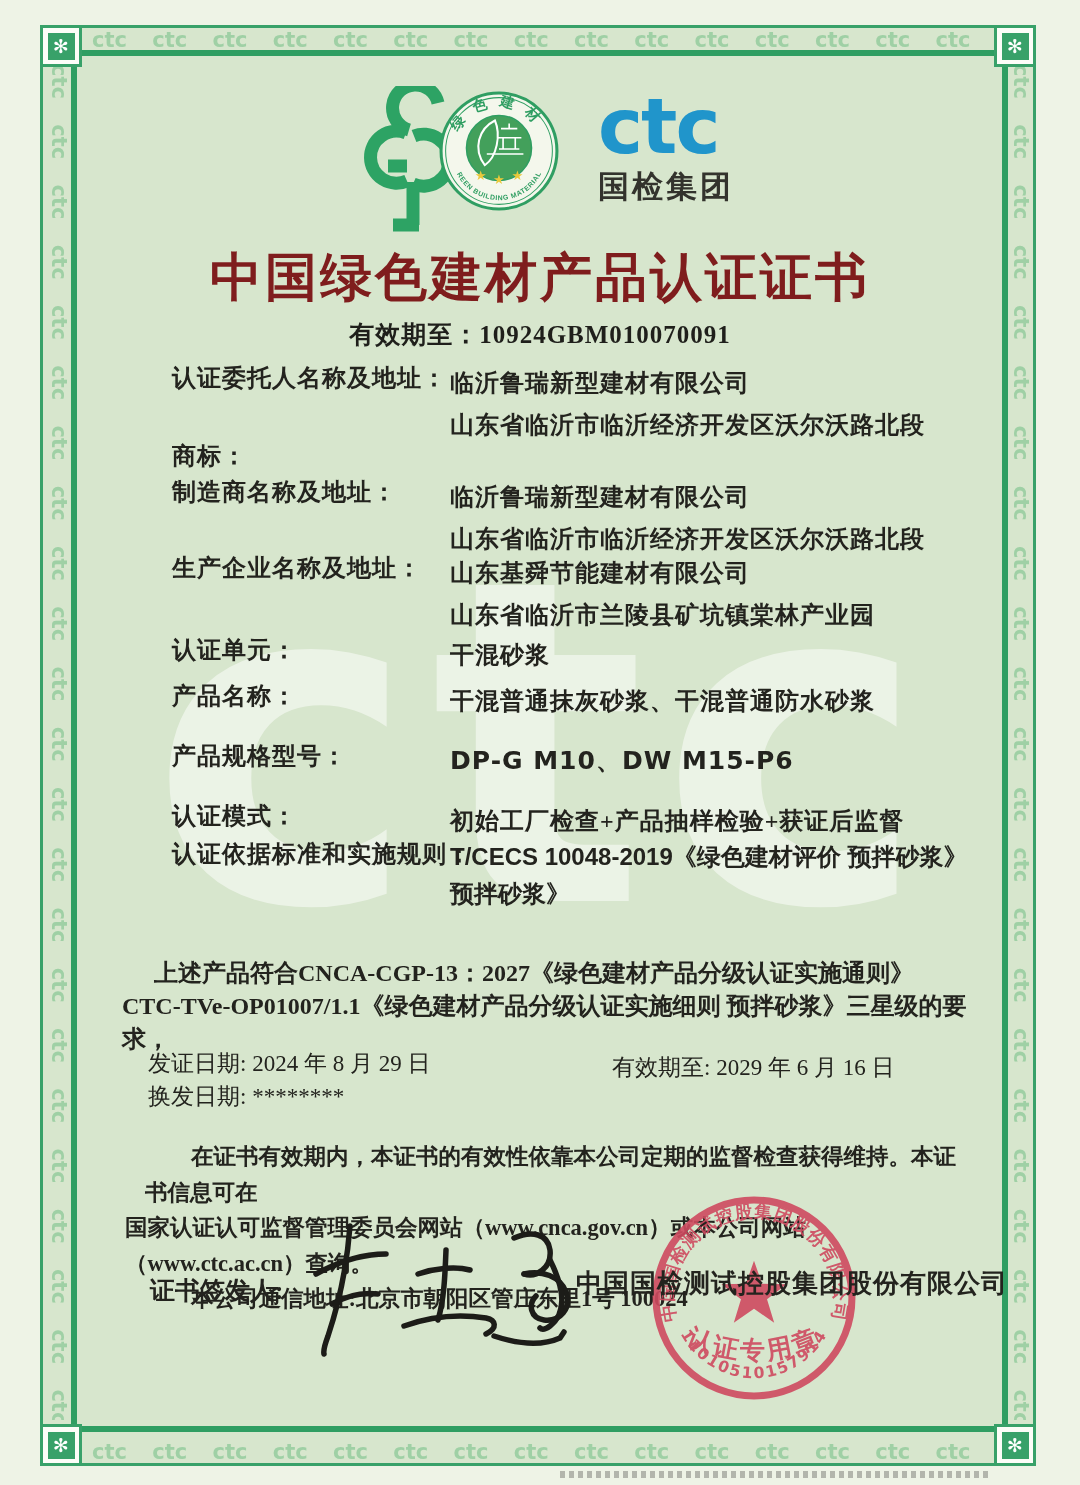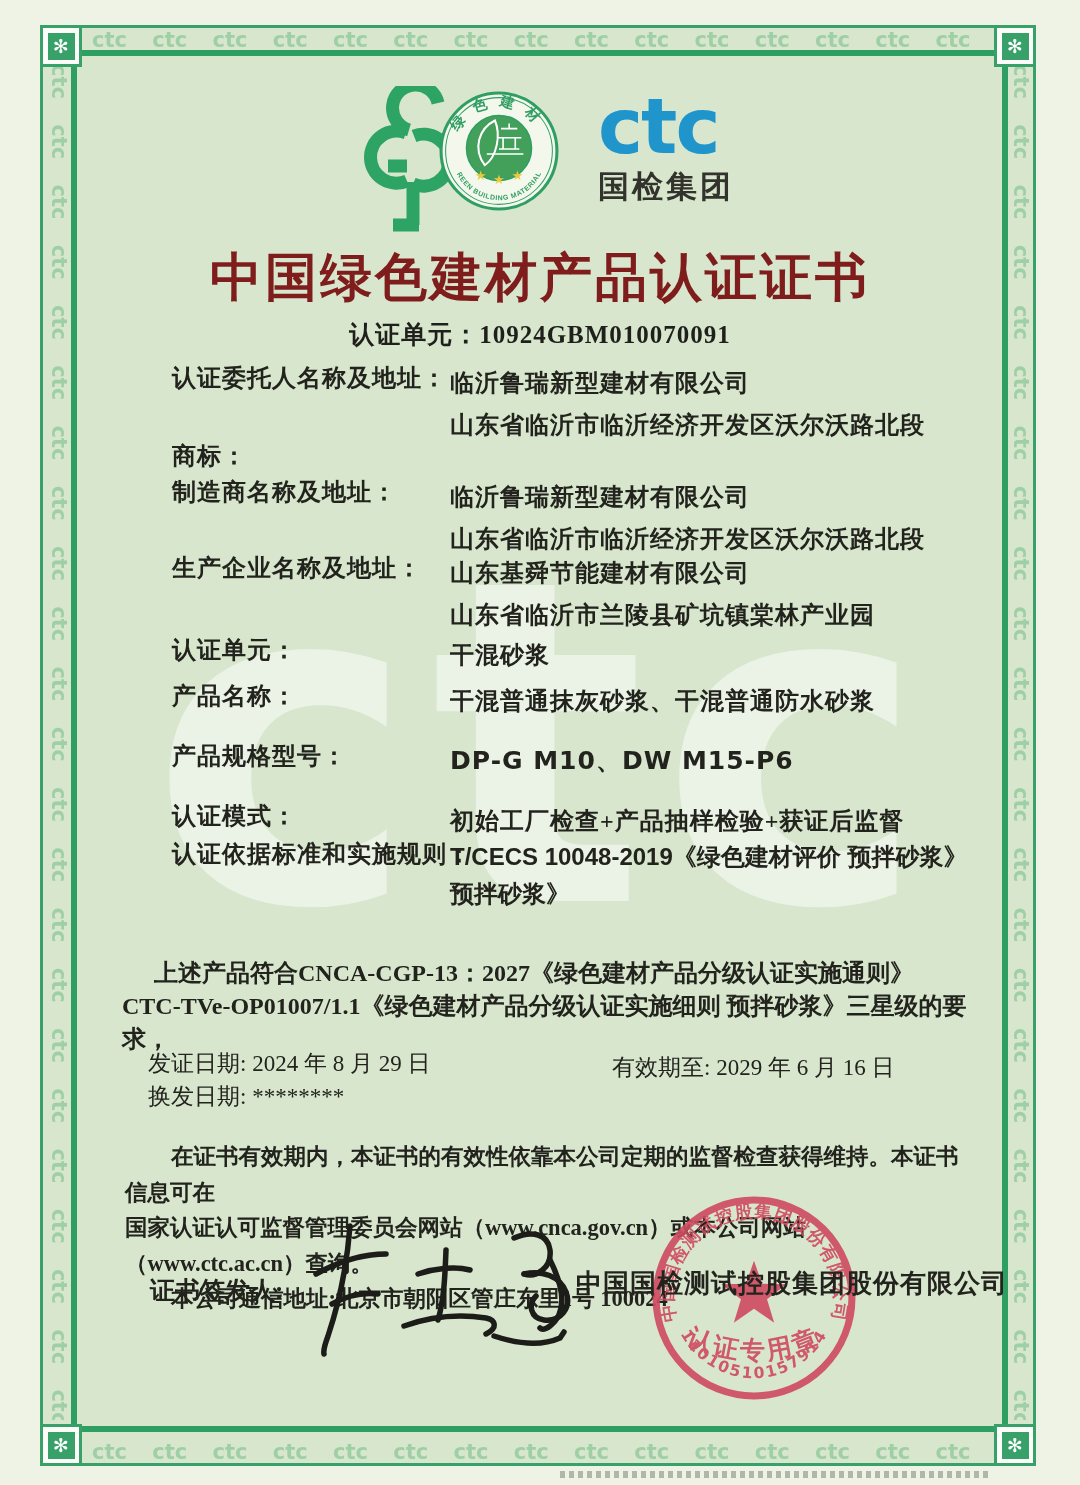--- a/index.html
+++ b/index.html
@@ -48,21 +48,21 @@
   .spec{font-family:"DejaVu Sans",sans-serif;font-size:25px;letter-spacing:1px;}
   .std{font-family:Liberation Sans, sans-serif;font-size:24px;}
   
   .statement{position:absolute;left:122px;top:957px;width:846px;z-index:2;
              font-size:24px;font-weight:bold;line-height:33px;}
   .statement .ind{text-indent:32px;}
   .dates{z-index:2;font-size:23px;position:absolute;white-space:nowrap;}
   .d-issue{left:148px;top:1048px;} .d-renew{left:148px;top:1081px;} .d-valid{left:612px;top:1052px;}
   .footerp{position:absolute;left:125px;top:1139px;width:840px;z-index:2;
            font-size:22.5px;font-weight:bold;line-height:35.5px;}
-  .footerp .ind{text-indent:46px;}
+  .footerp .ind{text-indent:46px;margin-left:20px;}
   
   .signer-label{position:absolute;left:150px;top:1274px;font-size:25px;font-weight:bold;z-index:4;white-space:nowrap;}
   .sig{position:absolute;left:298px;top:1208px;z-index:4;}
   .company{position:absolute;left:576px;top:1266px;font-size:26px;font-weight:bold;letter-spacing:1px;z-index:4;white-space:nowrap;}
   .seal{position:absolute;left:648px;top:1192px;z-index:3;opacity:0.9;}
   .artifact{position:absolute;left:560px;top:1471px;width:430px;height:7px;z-index:2;opacity:.45;
             background:repeating-linear-gradient(90deg,#6a6a66 0 5px,transparent 5px 9px);}
 </style>
 </head>
 <body>
@@ -121,21 +121,21 @@
     <text x="60" y="92" text-anchor="middle" font-size="13" fill="#eac93c">★</text>
     <text x="78" y="89" text-anchor="middle" font-size="13" fill="#eac93c">★</text>
   </svg>
 
   <div class="ctclogo">
     <div class="blue">ctc</div>
     <div class="sub">国检集团</div>
   </div>
 
   <div class="title">中国绿色建材产品认证证书</div>
-  <div class="certno">认证单元：10924GBM010070091</div>
+  <div class="certno">有效期至：10924GBM010070091</div>
 
   <div class="frow" style="top:362px">
     <div class="flabel">认证委托人名称及地址：</div>
     <div class="fvals">
       <div>临沂鲁瑞新型建材有限公司</div>
       <div>山东省临沂市临沂经济开发区沃尔沃路北段</div>
     </div>
   </div>
 
   <div class="frow" style="top:440px">

